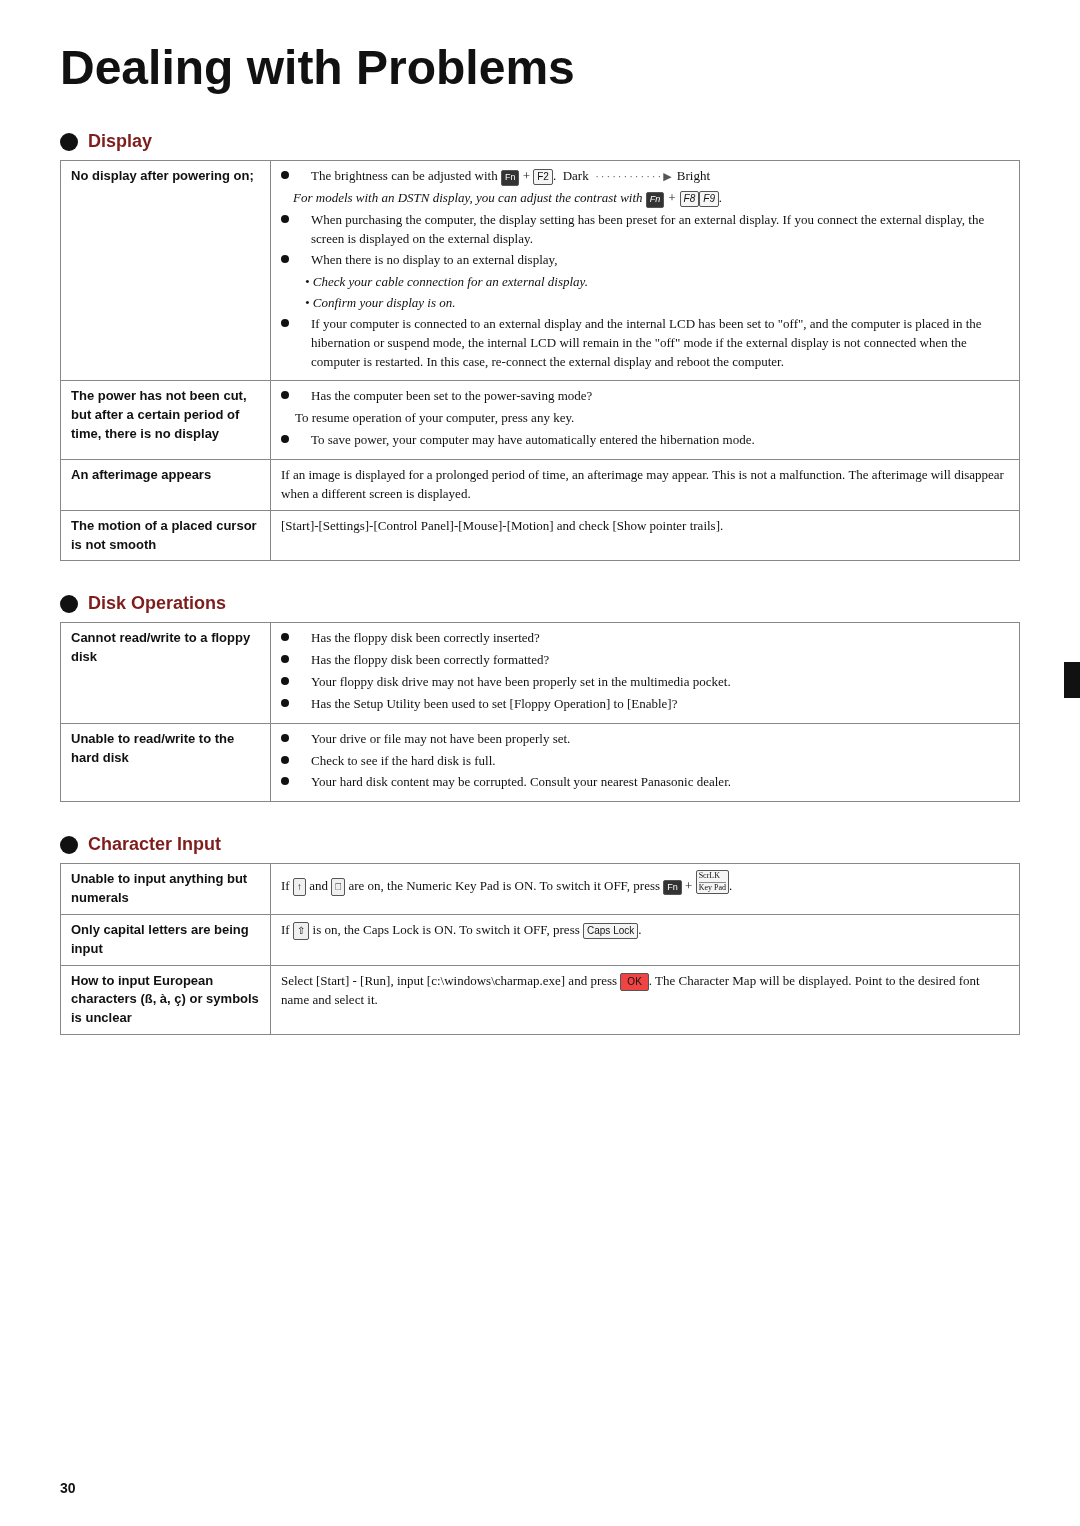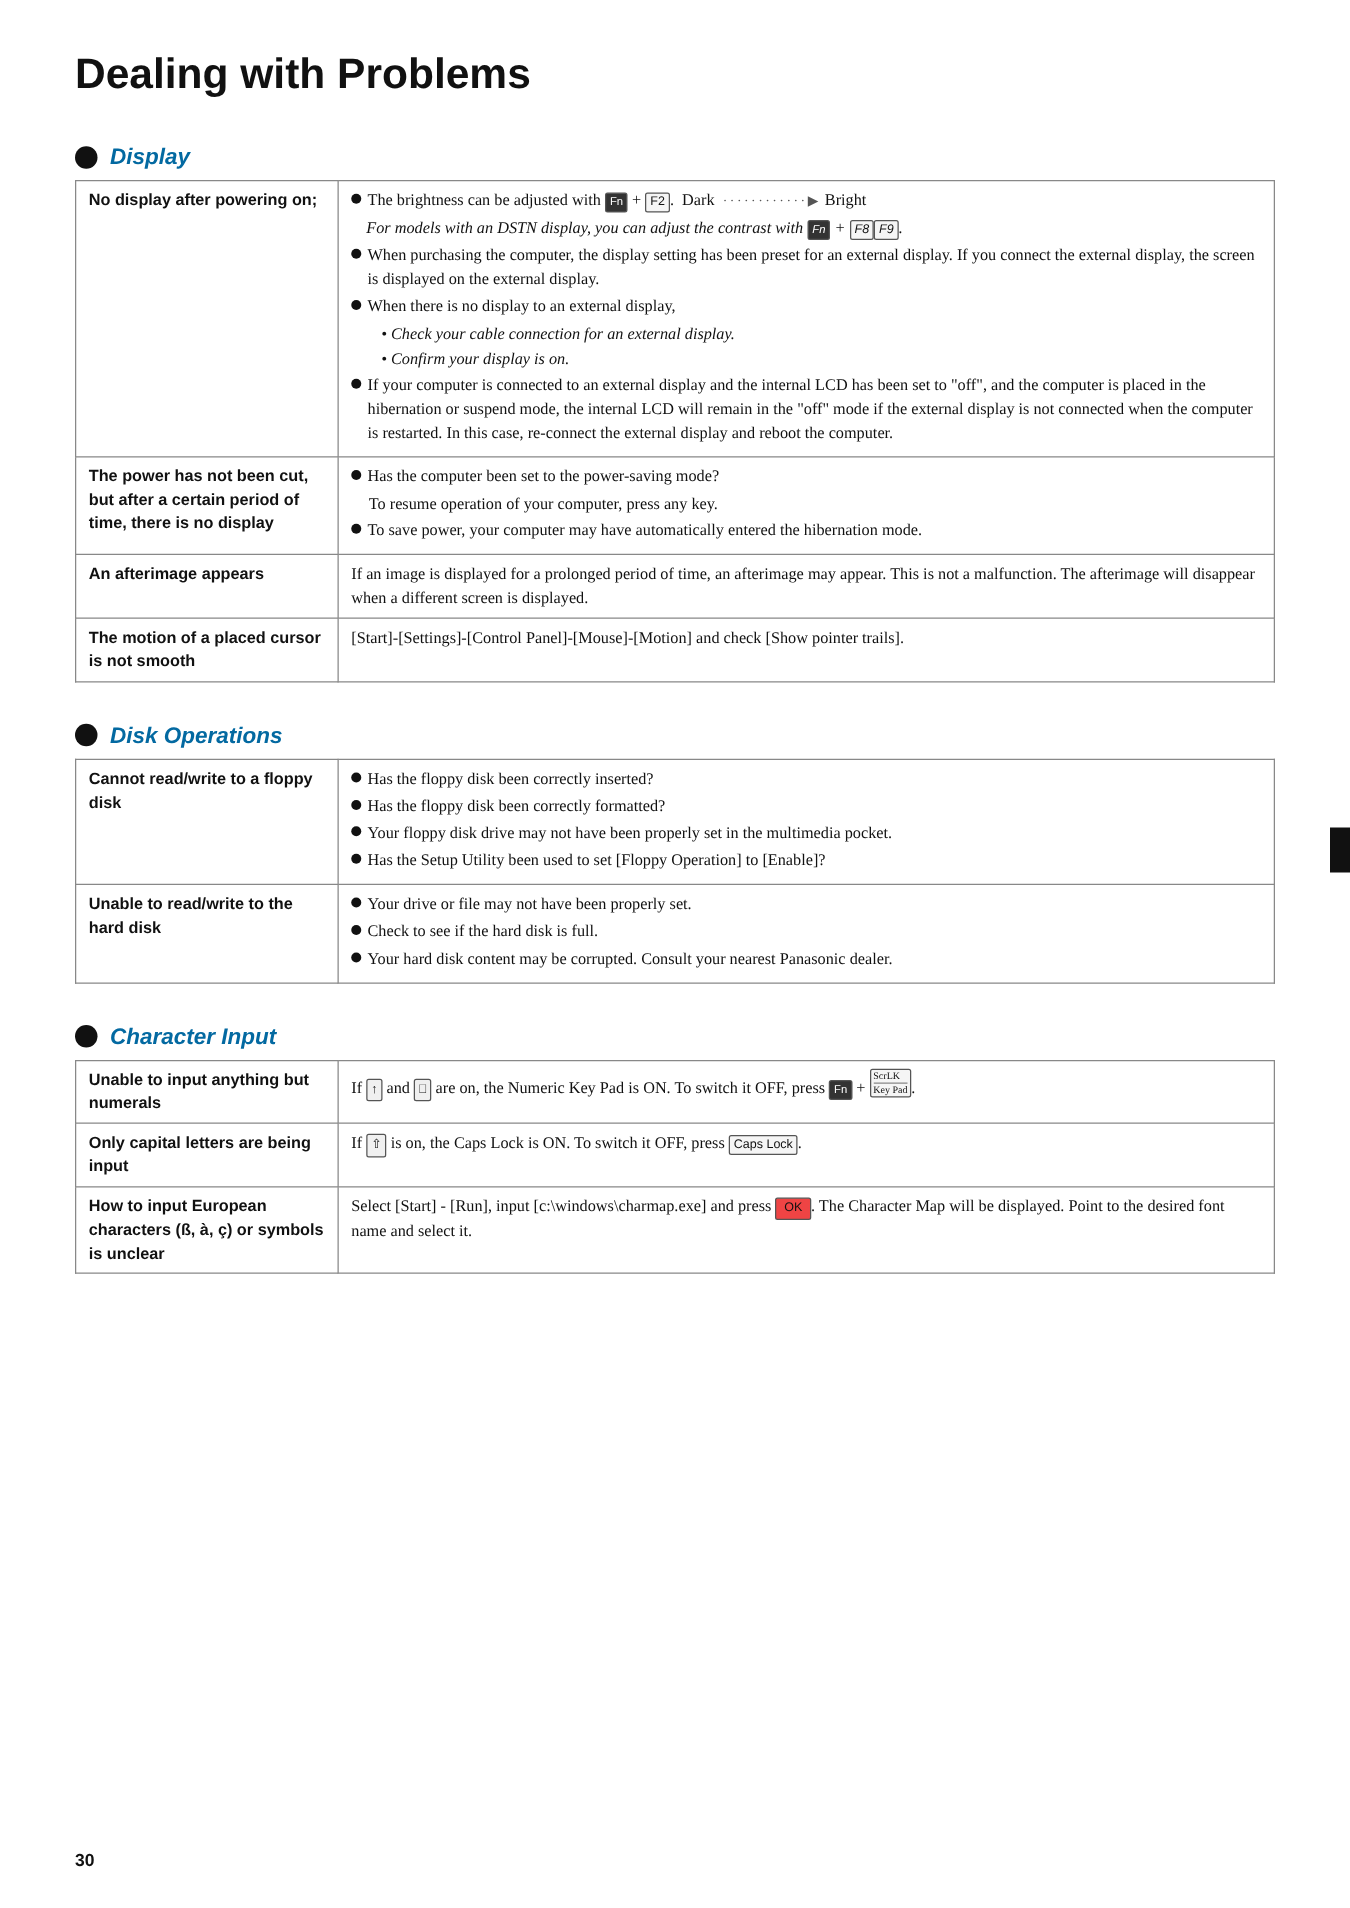--- a/index.html
+++ b/index.html
@@ -17,21 +17,21 @@
     .page {
       width: 1080px;
       min-height: 1526px;
       background: #fff;
       padding: 40px 60px 60px 60px;
       position: relative;
     }
 
     .page-title {
       font-family: Arial, Helvetica, sans-serif;
-      font-size: 34px;
+      font-size: 48px;
       font-weight: bold;
       color: #111;
       margin-bottom: 36px;
       padding-bottom: 0;
       border-bottom: none;
     }
 
     .section {
       margin-bottom: 32px;
     }
@@ -49,22 +49,21 @@
       background: #111;
       border-radius: 50%;
       flex-shrink: 0;
       display: inline-block;
     }
 
     .section-title {
       font-family: Arial, Helvetica, sans-serif;
       font-size: 18px;
       font-weight: bold;
-      color: #0369a1;
-      font-style: italic;
+      color: #7f1d1d;
     }
 
     table.content-table {
       width: 100%;
       border-collapse: collapse;
       border: 1px solid #888;
     }
 
     table.content-table tr td {
       border: 1px solid #888;
@@ -82,21 +81,21 @@
       background: #fff;
     }
 
     table.content-table td.solution-col {
       background: #fff;
     }
 
     .bullet-item {
       display: flex;
       align-items: flex-start;
-      gap: 5px;
+      gap: 22px;
       margin-bottom: 3px;
     }
 
     .bullet-item .dot {
       width: 8px;
       height: 8px;
       background: #111;
       border-radius: 50%;
       flex-shrink: 0;
       margin-top: 4px;

